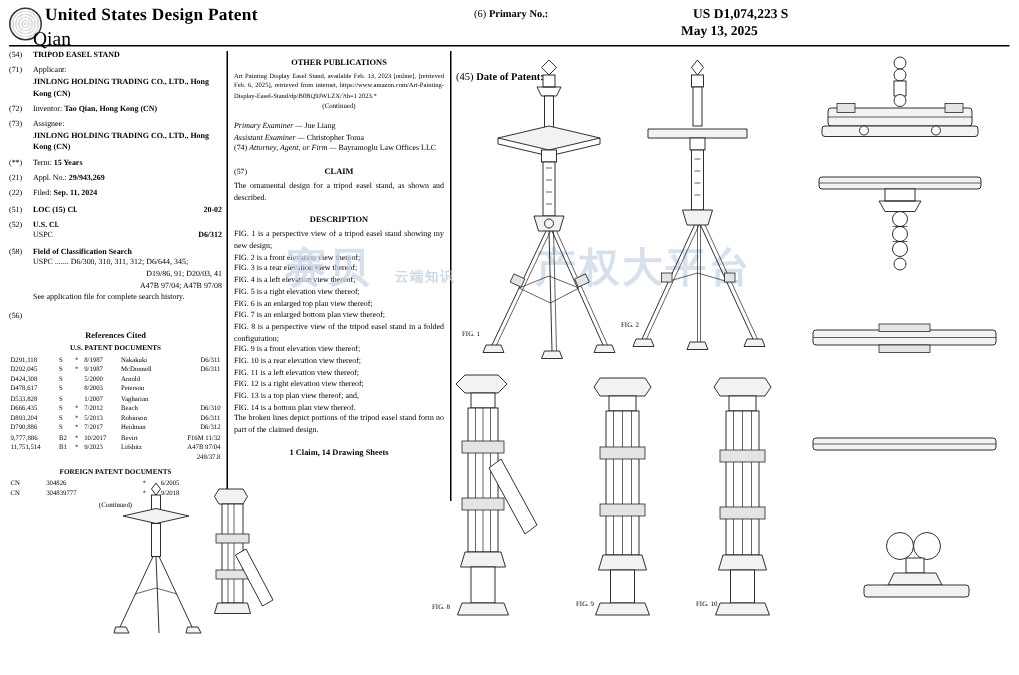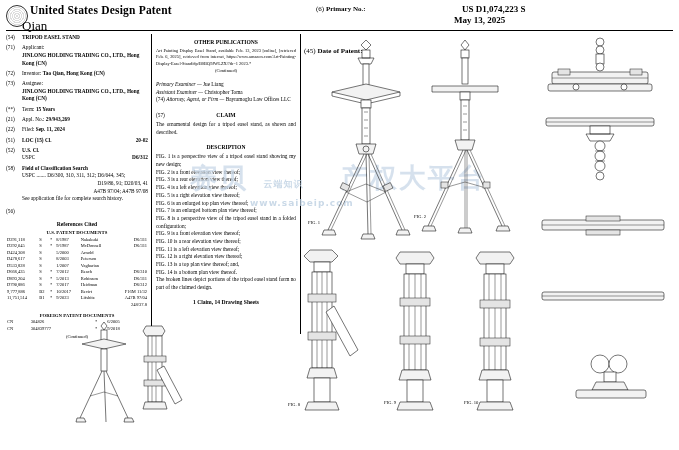--- a/index.html
+++ b/index.html
@@ -300,22 +300,21 @@
           <div class="just">FIG. 14 is a bottom plan view thereof.</div>
           <div class="just">The broken lines depict portions of the tripod easel stand form no part of the claimed design.</div>
         </div>
       <div class="cent" style="font-weight:bold;font-size:5.6px;margin-top:6px;">1 Claim, 14 Drawing Sheets</div>
     </div>
   </div>
 
   <div class="wm">
     <span>赛贝</span>
     <span class="small" style="margin-left:4px;">云端知识</span>
-    <span style="margin-left:26px;">产权大平台</span>
-    <div class="small" style="margin-top:2px;margin-left:60px;">www.saibeip.com</div>
+    <span style="margin-left:42px;">产权大平台</span>
   </div>
 
   <div class="draw" style="left:306px;top:34px;">
     <svg width="120" height="210" viewBox="0 0 120 210">
 
       <path class="ln" d="M60 6 l5 5 -5 5 -5 -5z"></path>
       <rect class="fillw" x="56" y="16" width="8" height="8"></rect>
       <path class="ln" d="M52 24 h16 l-3 6 h-10z"></path>
 
       <rect class="fillw" x="57" y="30" width="6" height="26"></rect>

